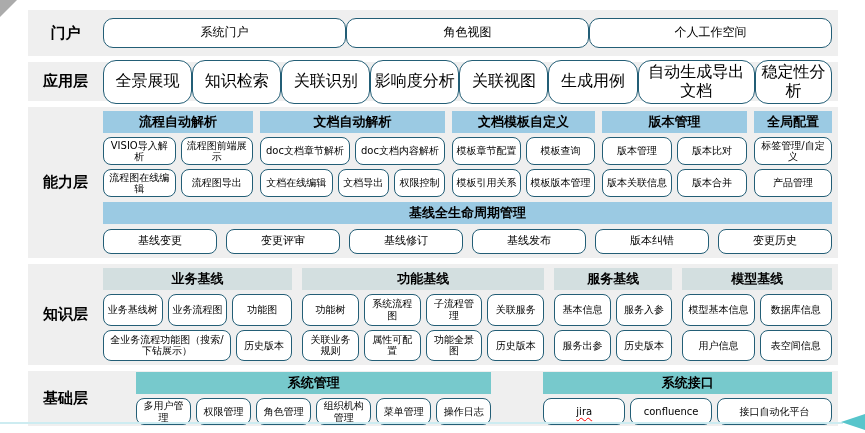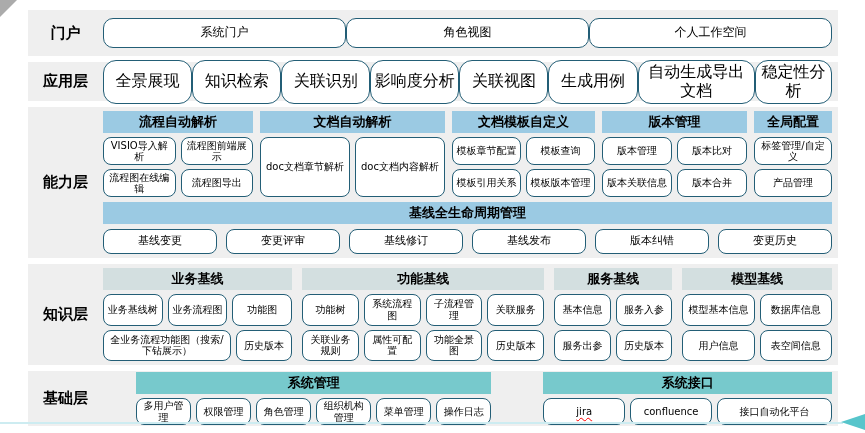--- a/index.html
+++ b/index.html
@@ -114,20 +114,25 @@
               <div class="btn">流程图在线编辑</div>
               <div class="btn">流程图导出</div>
             </div>
           </div>
           <div class="col" style="flex: 185 1 0%;">
             <div class="colheader cap-header">文档自动解析</div>
             <div class="btnrow">
               <div class="btn">doc文档章节解析</div>
               <div class="btn">doc文档内容解析</div>
             </div>
+            <div class="btnrow">
+              <div class="btn">文档在线编辑</div>
+              <div class="btn">文档导出</div>
+              <div class="btn">权限控制</div>
+            </div>
           </div>
           <div class="col" style="flex: 143 1 0%; justify-content: center;">
             <div class="colheader cap-header">文档模板自定义</div>
             <div class="btnrow">
               <div class="btn">模板章节配置</div>
               <div class="btn">模板查询</div>
             </div>
             <div class="btnrow">
               <div class="btn">模板引用关系</div>
               <div class="btn">模板版本管理</div>

